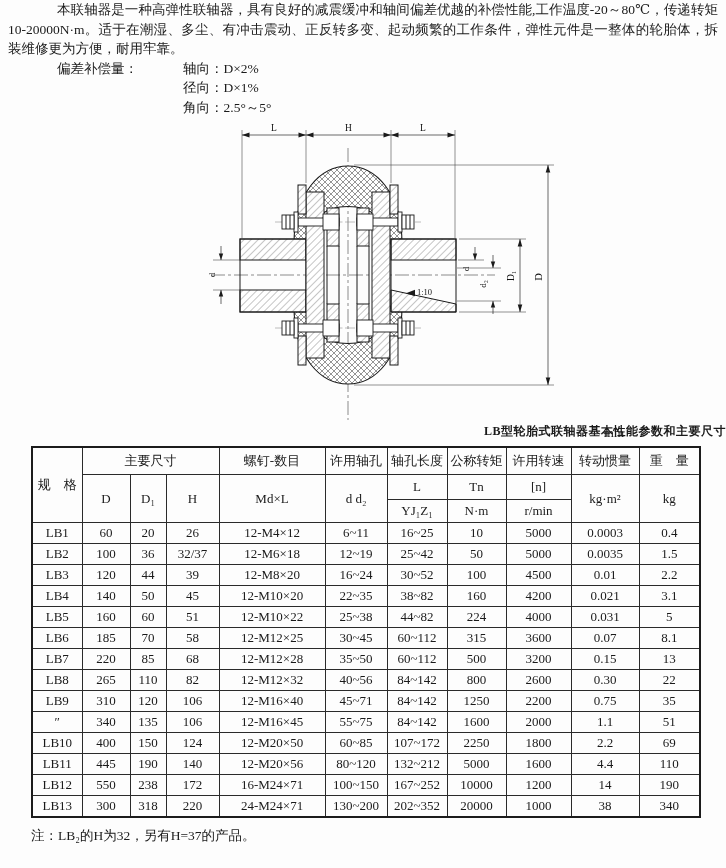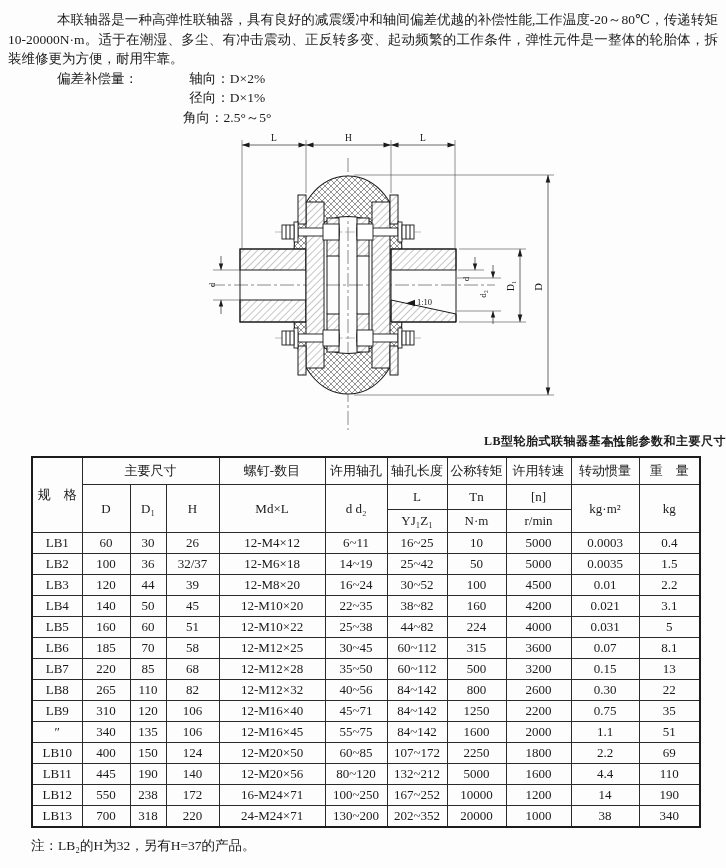--- a/index.html
+++ b/index.html
@@ -4,28 +4,27 @@
 <style>
   html,body{margin:0;padding:0;}
   body{background:#ffffff;}
   .page{
     position:relative;
     width:726px;height:868px;
     box-sizing:border-box;
     background:#fdfdfd;
     color:#1a1a1a;
     font-family:"Liberation Serif","DejaVu Serif",serif;
-    padding-top:10px;
     overflow:hidden;
   }
   
   .intro{margin:0 8px;font-size:13.5px;line-height:19.5px;}
   .intro p{margin:0;}
   .p-indent{text-indent:49px;text-align:justify;}
-  .comp{display:flex;margin-left:49px;text-align:center;}
+  .comp{display:flex;margin-left:49px;}
   .comp-label{white-space:nowrap;}
   .comp-items div{line-height:19.5px;margin-left:45px;}
   
   .figure{position:relative;height:300px;margin-top:5px;}
   .figure svg{position:absolute;left:163px;top:0;}
   .thin{stroke:#1a1a1a;stroke-width:1;fill:none;}
   .cl{stroke:#5a5a5a;stroke-width:0.7;fill:none;stroke-dasharray:14 3 3 3;}
   .cl2{stroke:#8a8a8a;stroke-width:0.55;fill:none;stroke-dasharray:10 2.5 2.5 2.5;}
   .dim{stroke:#2a2a2a;stroke-width:0.7;fill:none;}
   .ext{stroke:#4a4a4a;stroke-width:0.6;fill:none;}
@@ -270,37 +269,37 @@
       <tr>
         <th>YJ₁Z₁</th>
         <th>N·m</th>
         <th>r/min</th>
       </tr>
     </thead>
     <tbody>
         <tr>
           <td>LB1</td>
           <td>60</td>
-          <td>30</td>
+          <td>20</td>
           <td>26</td>
           <td>12-M4×12</td>
           <td>6~11</td>
           <td>16~25</td>
           <td>10</td>
           <td>5000</td>
           <td>0.0003</td>
           <td>0.4</td>
         </tr>
         <tr>
           <td>LB2</td>
           <td>100</td>
           <td>36</td>
           <td>32/37</td>
           <td>12-M6×18</td>
-          <td>14~19</td>
+          <td>12~19</td>
           <td>25~42</td>
           <td>50</td>
           <td>5000</td>
           <td>0.0035</td>
           <td>1.5</td>
         </tr>
         <tr>
           <td>LB3</td>
           <td>120</td>
           <td>44</td>
@@ -429,30 +428,30 @@
           <td>1600</td>
           <td>4.4</td>
           <td>110</td>
         </tr>
         <tr>
           <td>LB12</td>
           <td>550</td>
           <td>238</td>
           <td>172</td>
           <td>16-M24×71</td>
-          <td>100~250</td>
+          <td>100~150</td>
           <td>167~252</td>
           <td>10000</td>
           <td>1200</td>
           <td>14</td>
           <td>190</td>
         </tr>
         <tr>
           <td>LB13</td>
-          <td>700</td>
+          <td>300</td>
           <td>318</td>
           <td>220</td>
           <td>24-M24×71</td>
           <td>130~200</td>
           <td>202~352</td>
           <td>20000</td>
           <td>1000</td>
           <td>38</td>
           <td>340</td>
         </tr>

